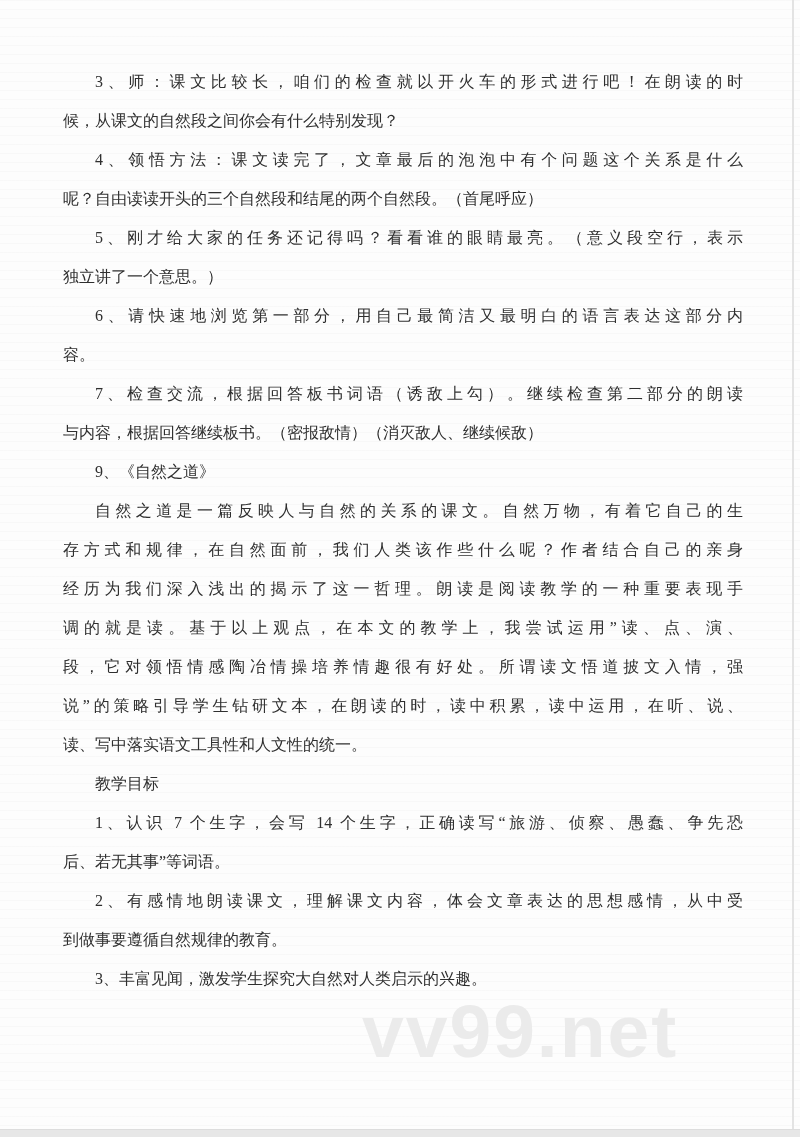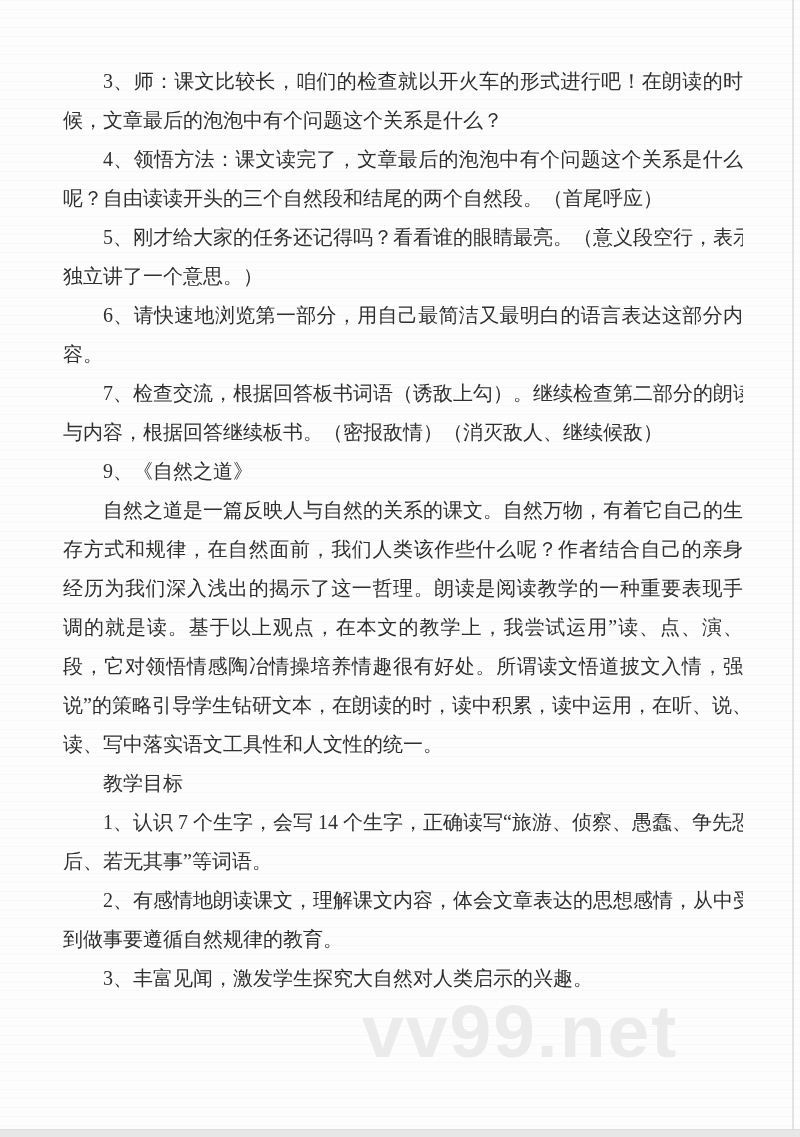--- a/index.html
+++ b/index.html
@@ -27,21 +27,21 @@
   .doc-text {
     position: absolute;
     left: 63px;
     top: 62px;
     width: 680px;
     z-index: 2;
   }
   .line {
     height: 39px;
     line-height: 39px;
-    font-size: 20px;
+    font-size: 16px;
     color: #2f2f2f;
     text-align: justify;
     text-align-last: justify;
     overflow: hidden;
     white-space: nowrap;
   }
   .line.first { text-indent: 2em; }
   .line.last  { text-align: left; text-align-last: left; }
   .watermark {
     position: absolute;
@@ -75,21 +75,21 @@
     z-index: 3;
   }
 </style>
 </head>
 <body>
 
 <div class="page">
   <div class="watermark">vv99.net</div>
   <div class="doc-text">
       <div class="line first">3、师：课文比较长，咱们的检查就以开火车的形式进行吧！在朗读的时</div>
-      <div class="line last">候，文章最后的泡泡中有个问题这个关系是什么？</div>
+      <div class="line last">候，从课文的自然段之间你会有什么特别发现？</div>
       <div class="line first">4、领悟方法：课文读完了，文章最后的泡泡中有个问题这个关系是什么</div>
       <div class="line last">呢？自由读读开头的三个自然段和结尾的两个自然段。（首尾呼应）</div>
       <div class="line first">5、刚才给大家的任务还记得吗？看看谁的眼睛最亮。（意义段空行，表示</div>
       <div class="line last">独立讲了一个意思。）</div>
       <div class="line first">6、请快速地浏览第一部分，用自己最简洁又最明白的语言表达这部分内</div>
       <div class="line last">容。</div>
       <div class="line first">7、检查交流，根据回答板书词语（诱敌上勾）。继续检查第二部分的朗读</div>
       <div class="line last">与内容，根据回答继续板书。（密报敌情）（消灭敌人、继续候敌）</div>
       <div class="line first last">9、《自然之道》</div>
       <div class="line first">自然之道是一篇反映人与自然的关系的课文。自然万物，有着它自己的生</div>

